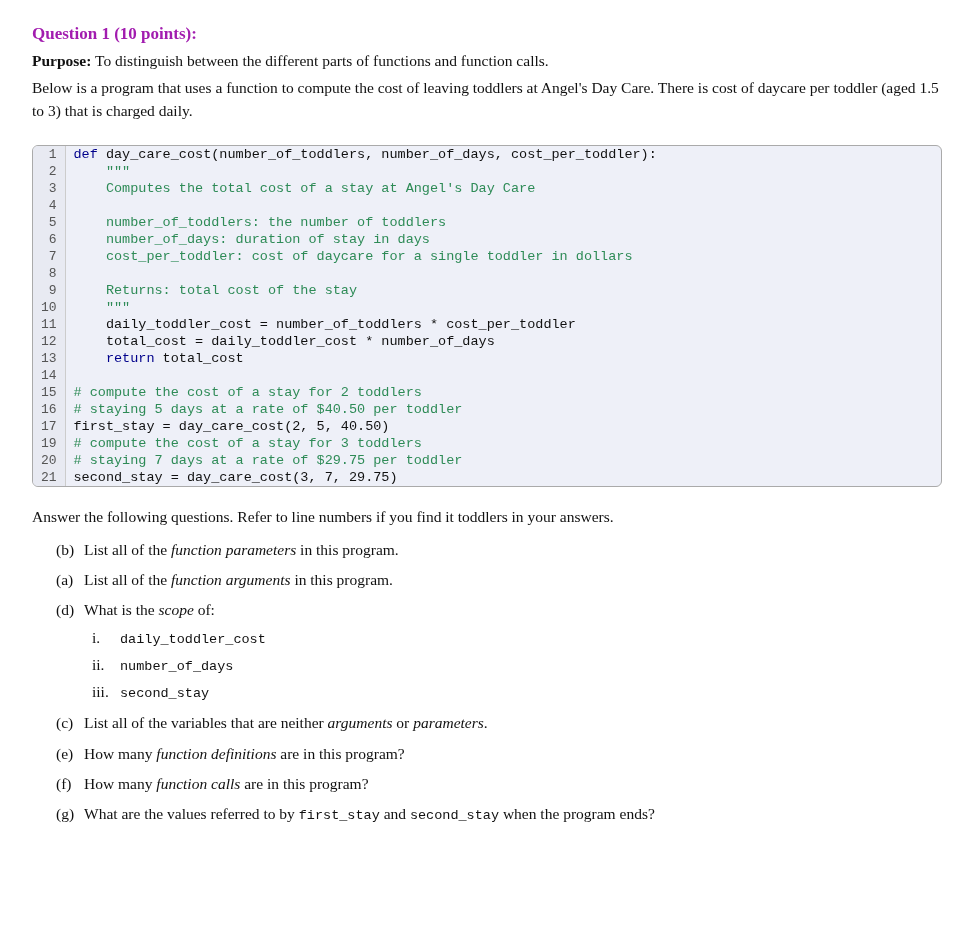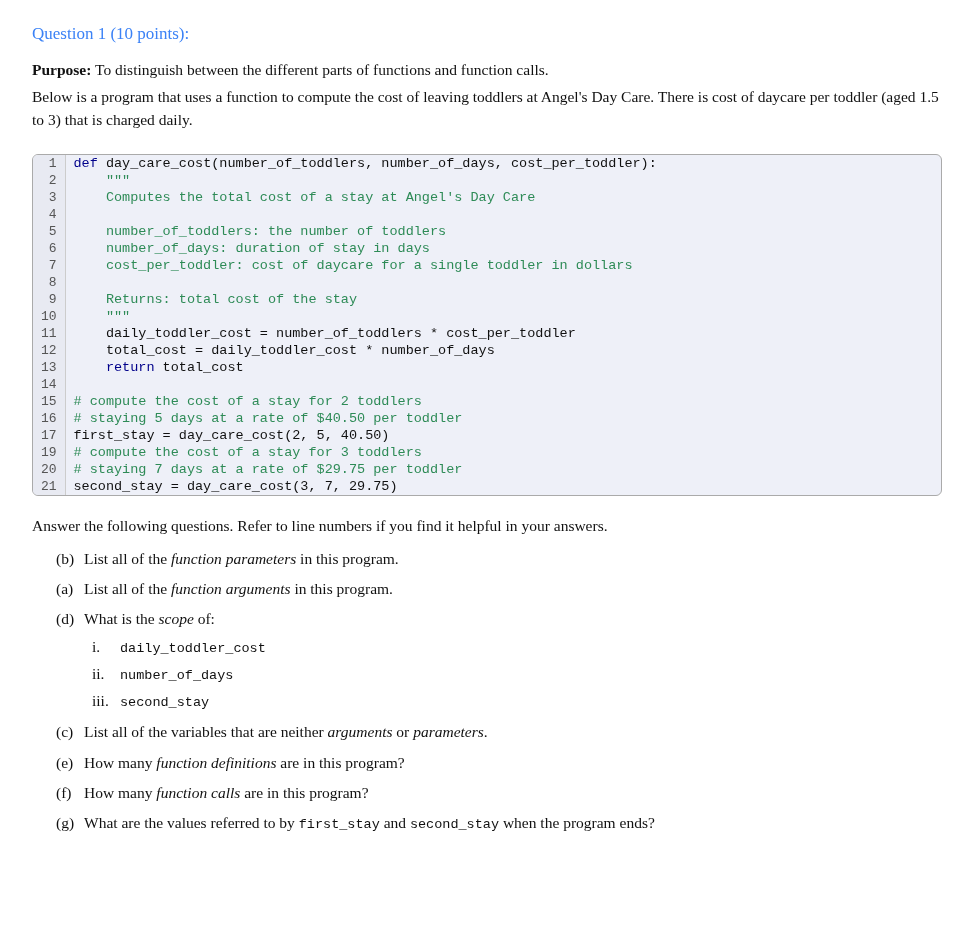--- a/index.html
+++ b/index.html
@@ -5,24 +5,24 @@
     * { box-sizing: border-box; margin: 0; padding: 0; }
     body {
       font-family: Georgia, 'Times New Roman', serif;
       font-size: 16px;
       color: #111;
       background: #fff;
       padding: 24px 32px;
       max-width: 974px;
     }
     .question-title {
-      color: #3b82f6;
-      font-weight: normal;
+      color: #a21caf;
+      font-weight: bold;
       font-size: 17px;
-      margin-bottom: 17px;
+      margin-bottom: 8px;
     }
     .purpose-line {
       margin-bottom: 6px;
       font-size: 15.5px;
     }
     .purpose-label {
       font-weight: bold;
     }
     .difficulty-line {
       margin-bottom: 12px;
@@ -211,21 +211,21 @@
             <td class="line-code"><span class="comment"># staying 7 days at a rate of $29.75 per toddler</span></td>
           </tr>
           <tr>
             <td class="line-num">21</td>
             <td class="line-code">second_stay = day_care_cost(3, 7, 29.75)</td>
           </tr>
         </tbody>
     </table>
   </div>
 
-  <div class="instructions">Answer the following questions. Refer to line numbers if you find it helpful in your answers.</div>
+  <div class="instructions">Answer the following questions. Refer to line numbers if you find it toddlers in your answers.</div>
 
   <ul class="parts-list" id="parts-list">
       <li><span class="part-label">(b)</span>List all of the <em>function parameters</em> in this program.</li>
       <li><span class="part-label">(a)</span>List all of the <em>function arguments</em> in this program.</li>
       <li><span class="part-label">(d)</span>What is the <em>scope</em> of:<ul class="sub-list">
           <li><span class="sub-label">i.</span><code>daily_toddler_cost</code></li>
           <li><span class="sub-label">ii.</span><code>number_of_days</code></li>
           <li><span class="sub-label">iii.</span><code>second_stay</code></li>
         </ul></li>
       <li><span class="part-label">(c)</span>List all of the variables that are neither <em>arguments</em> or <em>parameters</em>.</li>

